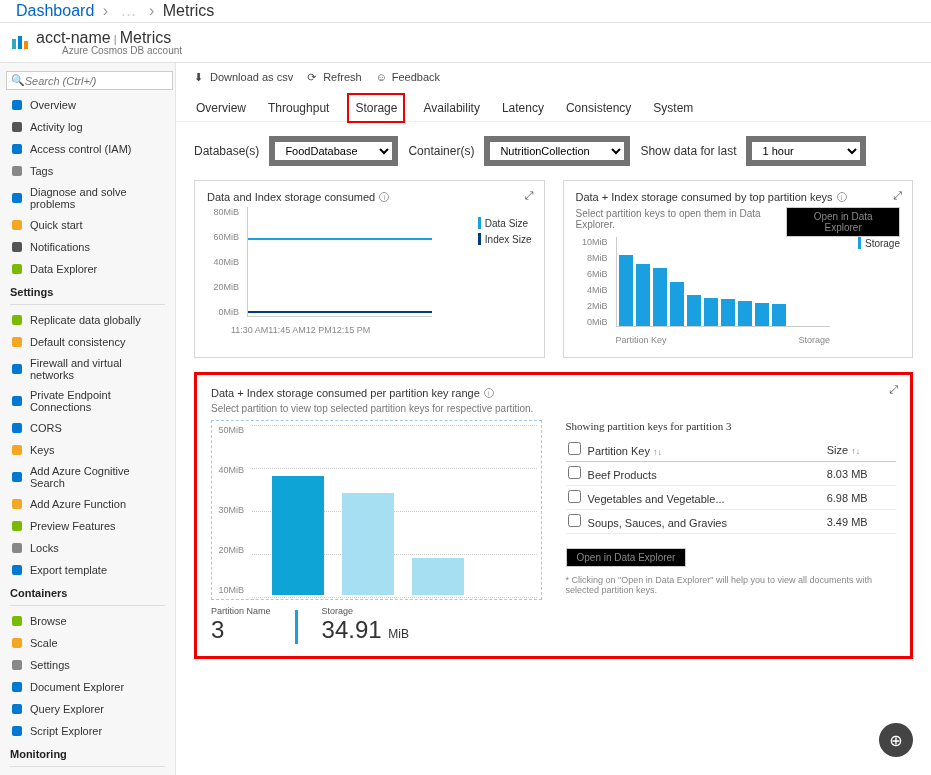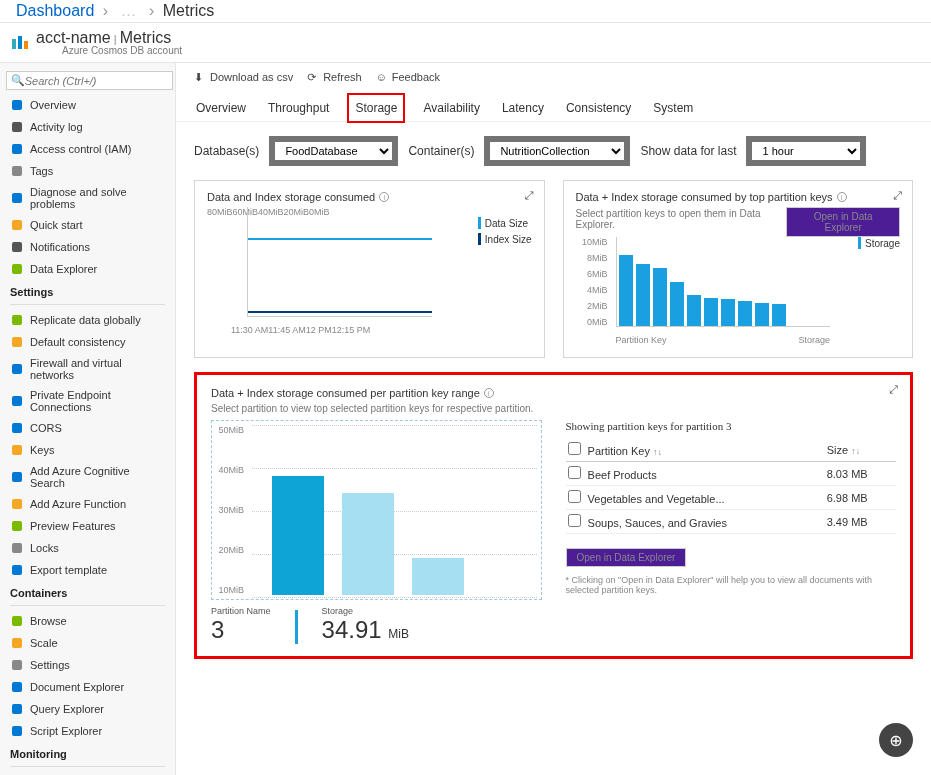--- a/index.html
+++ b/index.html
@@ -38,39 +38,39 @@
 .filters select { font-size: 11px; padding: 2px 18px 2px 6px; border: 6px solid #737373; background: #fff; min-width: 120px; }
 
 .panels { padding: 0 18px 18px; }
 .panel-row { display: flex; gap: 18px; margin-bottom: 14px; }
 .panel { border: 1px solid #d6d6d6; padding: 10px 12px; position: relative; flex: 1; background: #fff; }
 .panel-title { font-size: 11px; color: #333; margin-bottom: 4px; display: flex; align-items: center; gap: 4px; }
 .panel-title .info { width: 10px; height: 10px; border: 1px solid #999; border-radius: 50%; font-size: 7px; color: #999; display: inline-flex; align-items: center; justify-content: center; }
 .panel .expand { position: absolute; top: 8px; right: 10px; cursor: pointer; color: #555; font-size: 11px; }
 
 .chart-1 { height: 130px; position: relative; }
-.chart-1 .y-labels { position: absolute; left: 0; top: 0; bottom: 20px; width: 36px; display: flex; flex-direction: row; justify-content: space-between; font-size: 9px; color: #888; text-align: right; padding-right: 4px; }
+.chart-1 .y-labels { position: absolute; left: 0; top: 0; bottom: 20px; width: 36px; display: flex; flex-direction: column; justify-content: space-between; font-size: 9px; color: #888; text-align: right; padding-right: 4px; }
 .chart-1 .plot { position: absolute; left: 40px; right: 100px; top: 0; bottom: 20px; border-left: 1px solid #ccc; border-bottom: 1px solid #ccc; }
 .chart-1 .line-data { position: absolute; left: 0; right: 0; top: 28%; height: 0; border-top: 2px solid #1aa0e0; }
 .chart-1 .line-index { position: absolute; left: 0; right: 0; bottom: 3%; height: 0; border-top: 2px solid #003b7a; }
 .chart-1 .x-labels { position: absolute; left: 24px; right: 100px; bottom: 2px; display: flex; justify-content: flex-start; font-size: 9px; color: #888; }
 .chart-1 .legend { position: absolute; right: 0; top: 10px; font-size: 10px; }
 .chart-1 .legend div { display: flex; align-items: center; gap: 4px; margin-bottom: 4px; }
 .chart-1 .legend .sw { width: 3px; height: 12px; display: inline-block; }
 
 .chart-2 { height: 110px; position: relative; }
 .chart-2 .y-labels { position: absolute; left: 0; top: 0; bottom: 20px; width: 36px; display: flex; flex-direction: column; justify-content: space-between; font-size: 9px; color: #888; text-align: right; padding-right: 4px; }
 .chart-2 .plot { position: absolute; left: 40px; right: 70px; top: 0; bottom: 20px; border-left: 1px solid #ccc; border-bottom: 1px solid #ccc; display: flex; align-items: flex-end; gap: 3px; padding: 0 2px; }
 .chart-2 .bar { width: 14px; background: #1aa0e0; }
 .chart-2 .legend { position: absolute; right: 0; top: 0; font-size: 10px; display: flex; align-items: center; gap: 4px; }
 .chart-2 .legend .sw { width: 3px; height: 12px; background: #1aa0e0; display: inline-block; }
 .chart-2 .x-labels { position: absolute; left: 40px; right: 70px; bottom: 2px; display: flex; justify-content: space-between; font-size: 9px; color: #888; }
 
 .panel-sub { font-size: 10px; color: #777; margin-bottom: 6px; }
-.btn-disabled { border: 1px solid #ccc; background: #4c1d95; color: #888; font-size: 10px; padding: 3px 10px; cursor: default; }
+.btn-disabled { border: 1px solid #ccc; background: #000000; color: #888; font-size: 10px; padding: 3px 10px; cursor: default; }
 .panel-header-row { display: flex; justify-content: space-between; align-items: center; }
 
 .big-panel { border: 3px solid #e00; padding: 12px 14px; position: relative; }
 .big-panel .expand { position: absolute; top: 8px; right: 12px; cursor: pointer; color: #555; }
 .big-inner { display: flex; gap: 24px; }
 .big-left { flex: 1; }
 .big-right { flex: 1; }
 
 .chart-3 { height: 180px; position: relative; border: 1px dashed #a0c8e8; }
 .chart-3 .y-labels { position: absolute; left: 2px; top: 4px; bottom: 4px; width: 34px; display: flex; flex-direction: column; justify-content: space-between; font-size: 9px; color: #888; text-align: right; padding-right: 4px; }

